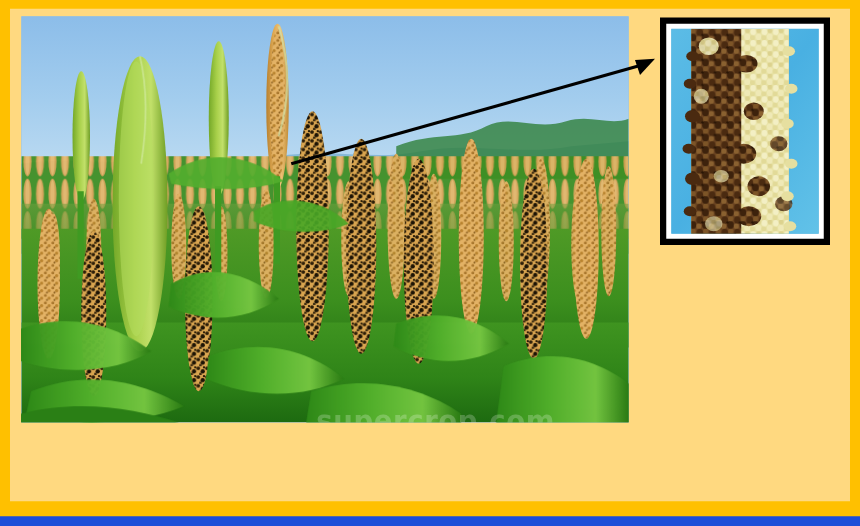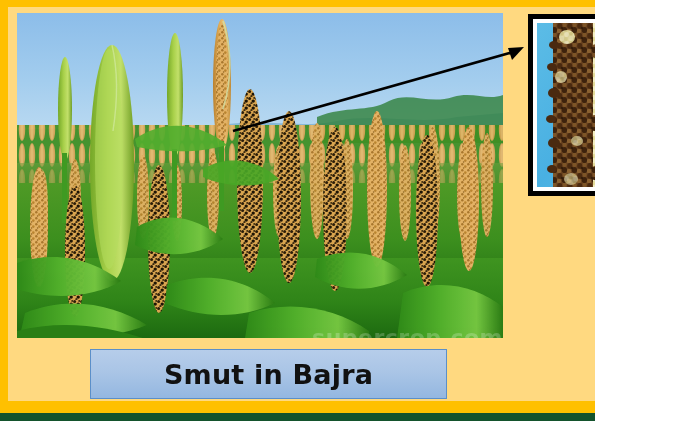--- a/index.html
+++ b/index.html
@@ -7,25 +7,24 @@
     margin: 0;
     padding: 0;
     background: #ffffff;
   }
   body {
     font-family: "Liberation Sans", sans-serif;
   }
 
   #figure-root {
     position: relative;
-    width: 595px;
+    width: 688px;
     height: 421px;
-    background: #14532d;
+    background: #1d4ed8;
     overflow: hidden;
-    text-align: right;
   }
 
   
   .poster {
     position: absolute;
     left: 0;
     top: 0;
     width: 688px;
     height: 413px;
     background: #ffc000;
@@ -399,17 +398,14 @@
         </svg>
       </div>
     </div>
   </div>
 
   <svg class="pointer-arrow" viewBox="0 0 688 413">
     <line x1="233" y1="131" x2="517" y2="51" stroke="#000000" stroke-width="2.6"></line>
     <polygon points="524,47 508,48 512,60" fill="#000000"></polygon>
   </svg>
 
-  <div class="caption-plate">
-    <span class="caption-text">Smut in Bajra</span>
-  </div>
 
 </div>
 
 </body></html>

